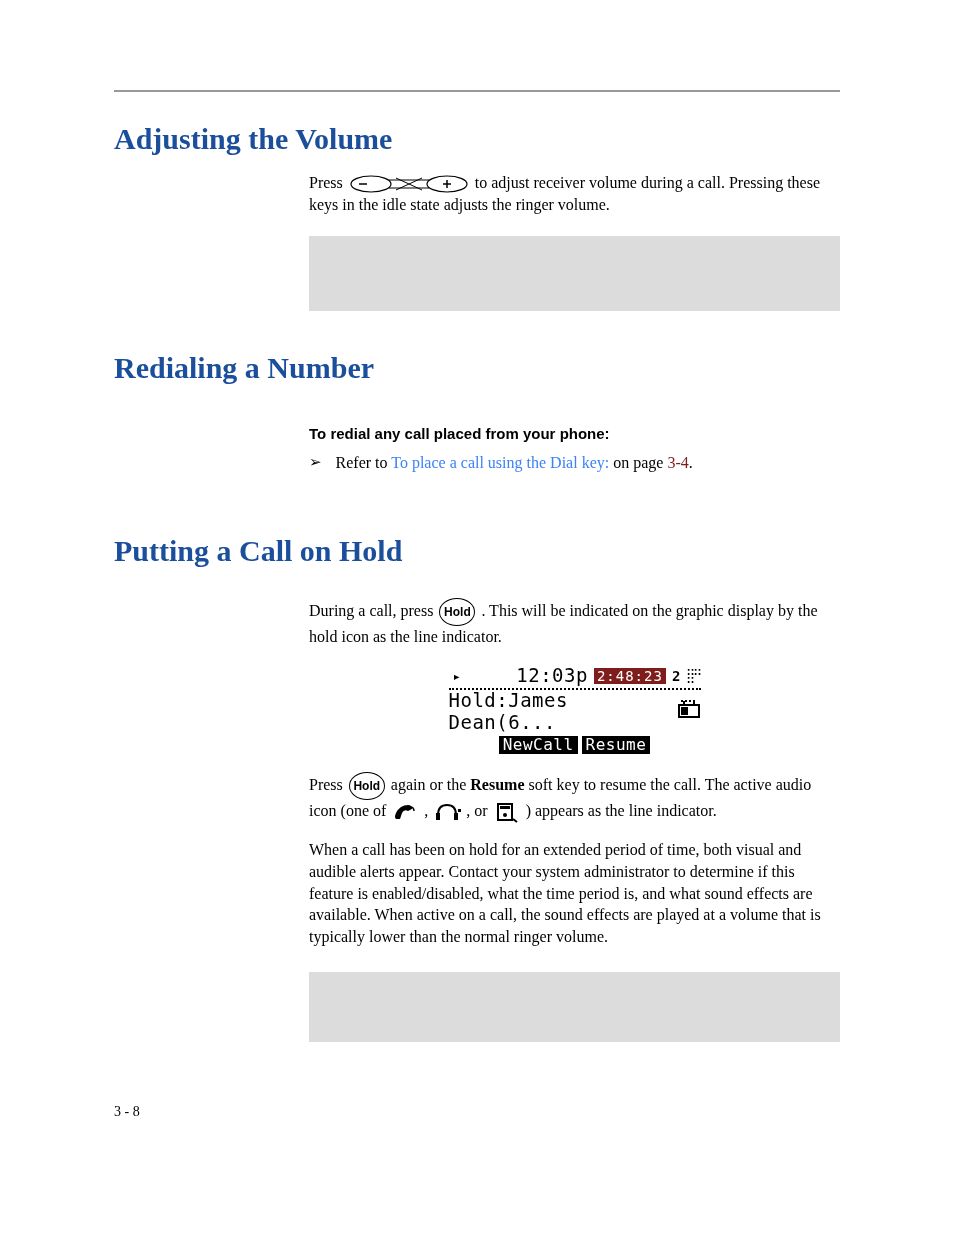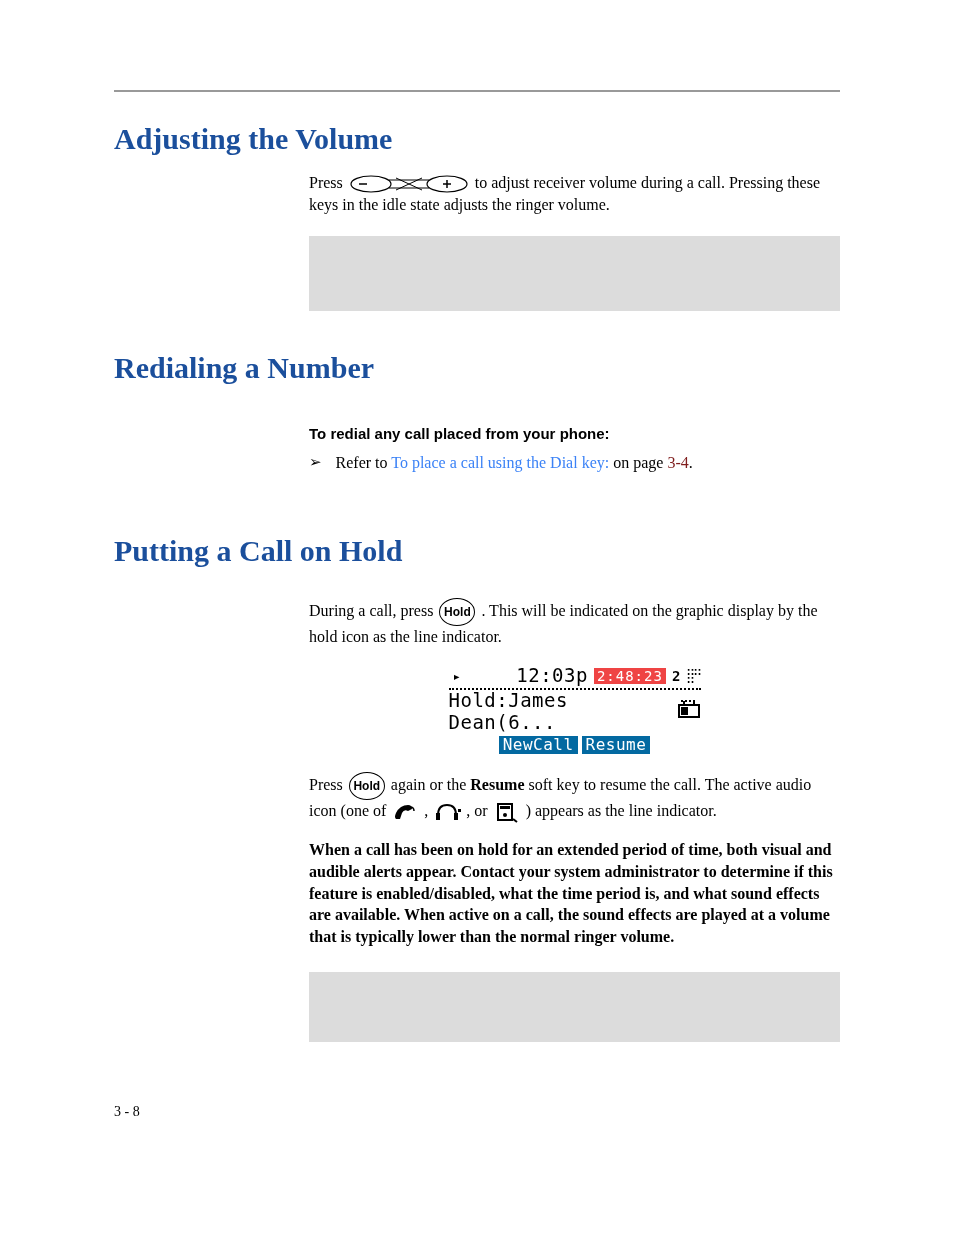--- a/index.html
+++ b/index.html
@@ -136,21 +136,21 @@
     border-bottom: 2px dotted #000;
     padding-bottom: 1px;
   }
   .lcd-flag {
     font-size: 14px;
     margin-right: auto;
     margin-left: 4px;
   }
   .lcd-time { font-weight: normal; }
   .lcd-timer {
-    background: #ef4444;
+    background: #7f1d1d;
     color: #fff;
     font-size: 14px;
     padding: 0 3px;
     letter-spacing: 1px;
   }
   .lcd-dots {
     font-size: 13px;
     line-height: 8px;
     letter-spacing: -1px;
   }
@@ -166,35 +166,35 @@
   .lcd-hold-icon {
     display:inline-block;
   }
   .lcd-bot {
     display: flex;
     gap: 4px;
     margin-top: 2px;
     justify-content: center;
   }
   .lcd-soft {
-    background: #0369a1;
+    background: #000000;
     color: #fff;
     font-size: 16px;
     padding: 0 4px;
   }
 
   
   .aud-icon {
     display: inline-block;
     vertical-align: middle;
     width: 30px;
     height: 22px;
   }
 
-  .para-space { margin-top: 14px; font-weight: bold; }
+  .para-space { margin-top: 14px; }
 
 </style>
 </head>
 <body>
 
 <div class="page">
 
   <hr class="rule">
 
   <div class="h1">Adjusting the Volume</div>

